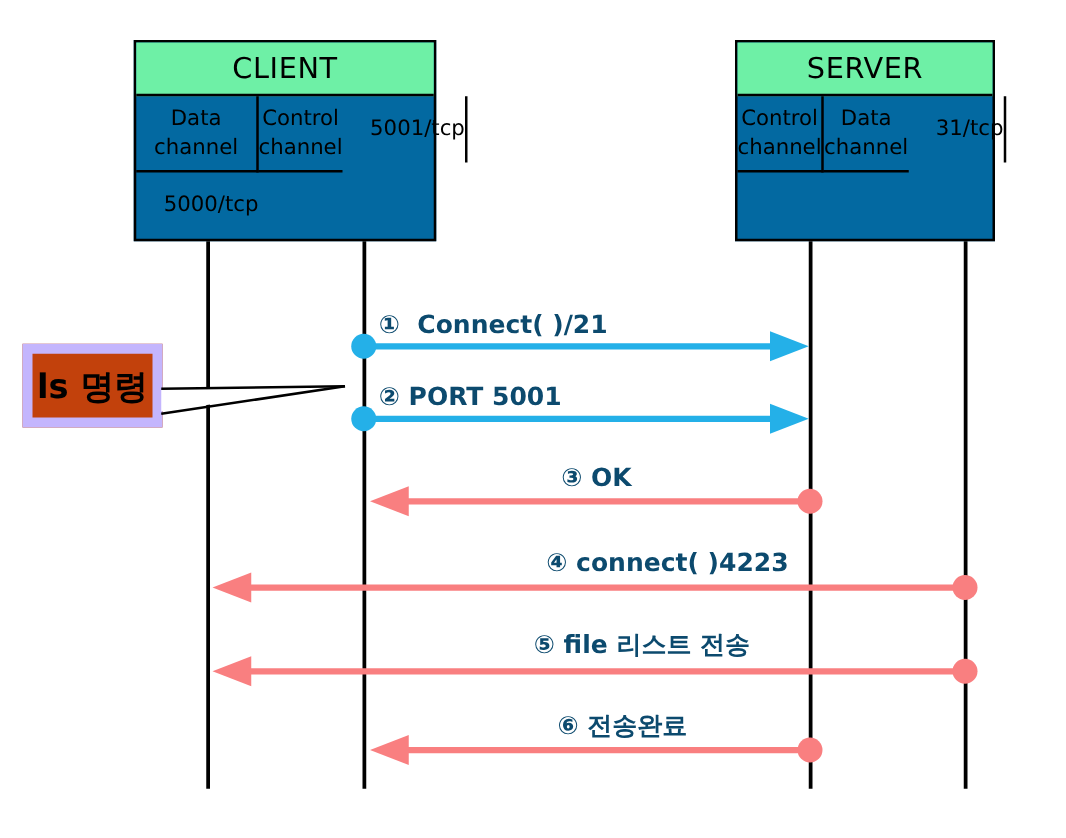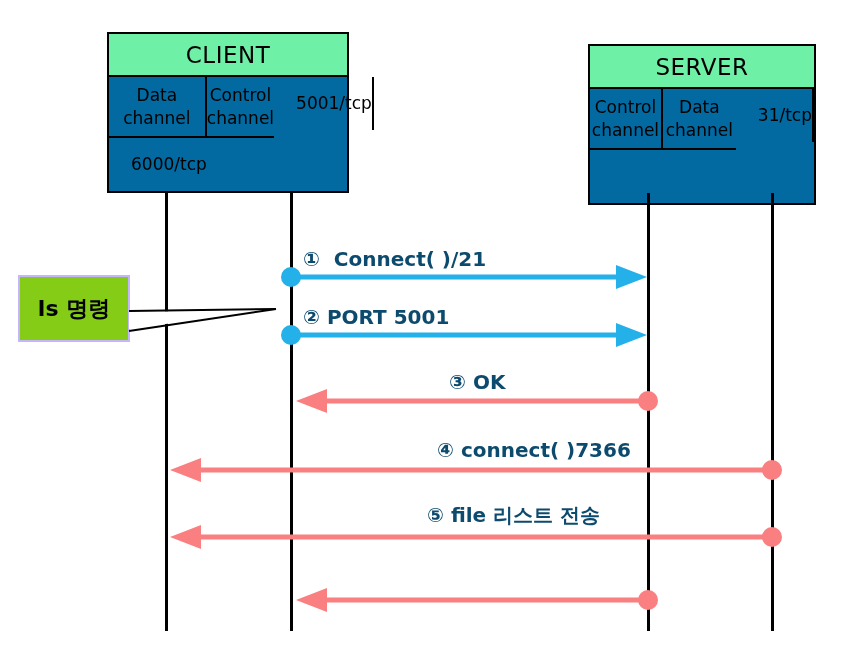--- a/index.html
+++ b/index.html
@@ -8,42 +8,42 @@
     font-family:"DejaVu Sans","Liberation Sans",sans-serif; color:#000;
     overflow:hidden;
   }
 
   
   .box-table {
     position:absolute; border:2px solid #000; background:#0369a1;
     box-sizing:border-box;
   }
   .box-table.client { left:107px; top:32px; width:242px; height:161px; }
-  .box-table.server { left:588px; top:44px; width:228px; height:161px; }
+  .box-table.server { left:588px; top:32px; width:208px; height:161px; }
   .box-header {
     height:41px; background:#6EF0A6; border-bottom:2px solid #000;
     display:flex; align-items:center; justify-content:center;
     font-size:23px; font-weight:500; letter-spacing:0.5px;
   }
   .box-grid { display:grid; grid-template-columns:1fr 1fr 1fr; }
   .cell {
     display:flex; align-items:center; justify-content:center;
     text-align:center; font-size:17px; line-height:1.3;
     white-space:pre-line; box-sizing:border-box;
   }
   .cell.left   { border-right:2px solid #000; }
   .cell.name   { height:61px; border-bottom:2px solid #000; }
   .cell.port   { height:53px;padding-left:22px; }
 
   
   .ls-box {
     position:absolute; left:18px; top:275px; width:112px; height:67px;
-    border:2px solid #c4b5fd; box-sizing:border-box; background:#84cc16;
+    border:8px solid #c4b5fd; box-sizing:border-box; background:#c2410c;
     display:flex; align-items:center; justify-content:center;
-    font-size:22px; font-weight:700;
+    font-size:27px; font-weight:700;
   }
 
   
   .overlay {
     position:absolute; left:0; top:0; width:853px; height:670px;
     pointer-events:none;
   }
   .ll   { stroke:#000000; stroke-width:3; }
   .thin { stroke:#000000; stroke-width:2; }
   .blue { stroke:#24B0E8; stroke-width:5; }
@@ -67,21 +67,21 @@
 <div class="stage">
 
   <div class="box-table client">
     <div class="box-header">CLIENT</div>
     <div class="box-grid">
       <div class="cell name left">Data
 channel</div>
       <div class="cell name">Control
 channel</div>
       <div class="cell port left">5001/tcp</div>
-      <div class="cell port">6000/tcp</div>
+      <div class="cell port">5000/tcp</div>
     </div>
   </div>
 
   <div class="box-table server">
     <div class="box-header">SERVER</div>
     <div class="box-grid">
       <div class="cell name left">Control
 channel</div>
       <div class="cell name">Data
 channel</div>
@@ -125,16 +125,17 @@
     <circle cx="772" cy="537" r="10" fill="#F97F80"></circle>
 
     <line class="red" x1="325" y1="600" x2="648" y2="600"></line>
     <polygon points="296,600 327,588 327,612" fill="#F97F80"></polygon>
     <circle cx="648" cy="600" r="10" fill="#F97F80"></circle>
   </svg>
 
   <div class="msg m1">①  Connect( )/21</div>
   <div class="msg m2">② PORT 5001</div>
   <div class="msg m3">③ OK</div>
-  <div class="msg m4">④ connect( )7366</div>
+  <div class="msg m4">④ connect( )4223</div>
   <div class="msg m5">⑤ file 리스트 전송</div>
+  <div class="msg m6">⑥ 전송완료</div>
 
 </div>
 
 </body></html>

